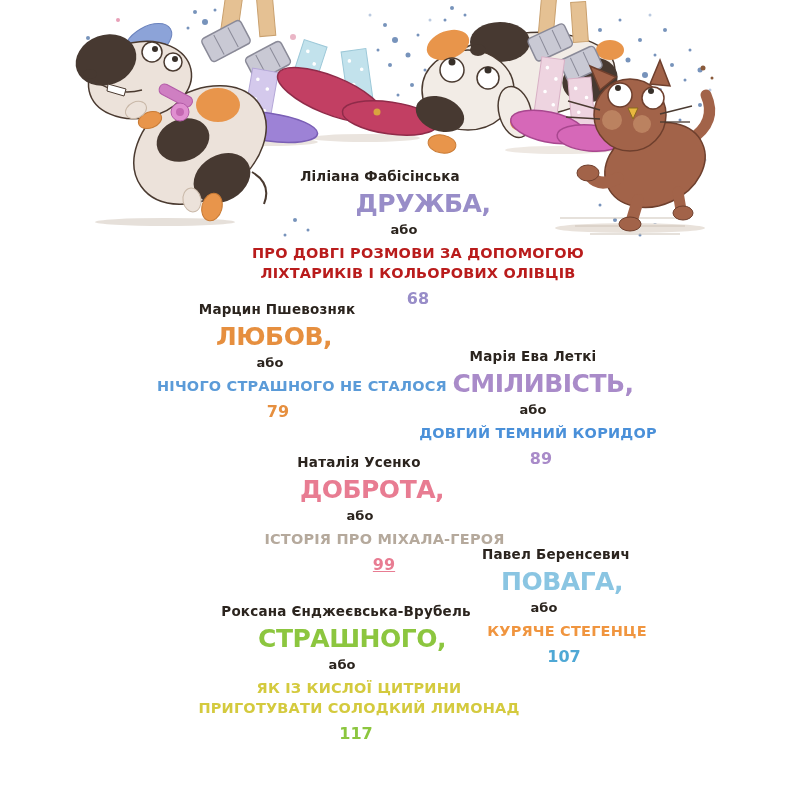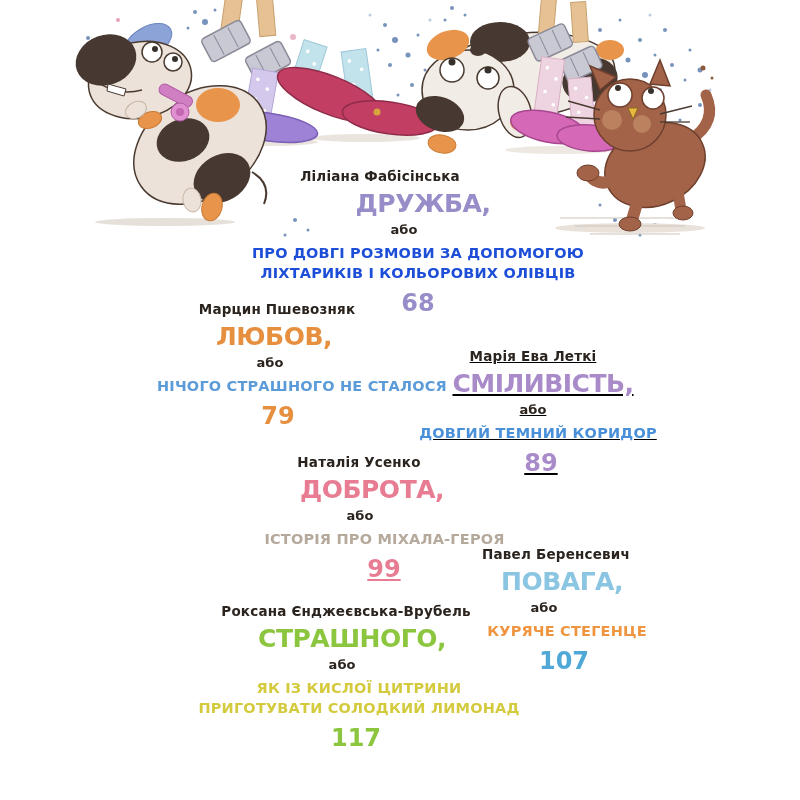--- a/index.html
+++ b/index.html
@@ -9,21 +9,21 @@
   }
   .illustration{position:absolute;left:0;top:0;width:800px;height:250px;}
   .entry{
     position:absolute;display:flex;flex-direction:column;align-items:center;
     transform:translateX(-50%);text-align:center;white-space:nowrap;
   }
   .author{font-size:13.5px;font-weight:700;color:#2b241e;letter-spacing:.2px;line-height:1;}
   .title{font-size:25px;font-weight:700;letter-spacing:-.5px;margin-top:7px;line-height:1;}
   .connector{font-size:13px;font-weight:700;color:#2b241e;margin-top:7px;line-height:1;}
   .subtitle{font-size:14.5px;font-weight:700;margin-top:7px;line-height:1.38;letter-spacing:.2px;}
-  .pagenum{font-size:24px;font-weight:700;margin-top:8px;line-height:1;}
+  .pagenum{font-size:16px;font-weight:700;margin-top:8px;line-height:1;}
 </style>
 </head>
 <body>
 
 <div class="page">
 
   <svg class="illustration" viewBox="0 0 800 250">
 
     <g fill="#4a6fa5" opacity="0.75">
       <circle cx="88" cy="38" r="2"></circle>
@@ -250,38 +250,38 @@
       <circle cx="180" cy="112" r="4" fill="#c468b2"></circle>
       <ellipse cx="150" cy="120" rx="12" ry="8" fill="#e8954b" stroke="#c97b35" transform="rotate(-20 150 120)"></ellipse>
       <ellipse cx="136" cy="110" rx="11" ry="8" fill="#ece2da" stroke="#c9b8a8" transform="rotate(-25 136 110)"></ellipse>
     </g>
   </svg>
 
   <div class="entry" style="left:418px;top:170px;">
     <div class="author" style="transform:translateX(-38px);">Ліліана Фабісінська</div>
     <div class="title" style="transform: translateX(5px); color: rgb(152, 141, 200);">ДРУЖБА,</div>
     <div class="connector" style="transform:translateX(-14px);">або</div>
-    <div class="subtitle" style="color: #1d4ed8;">
+    <div class="subtitle" style="color: #b91c1c;">
       <div>ПРО ДОВГІ РОЗМОВИ ЗА ДОПОМОГОЮ</div>
       <div>ЛІХТАРИКІВ І КОЛЬОРОВИХ ОЛІВЦІВ</div>
     </div>
     <div class="pagenum" style="color: rgb(152, 141, 200);">68</div>
   </div>
 
   <div class="entry" style="left:290px;top:303px;">
     <div class="author" style="transform:translateX(-13px);">Марцин Пшевозняк</div>
     <div class="title" style="transform: translateX(-16px); color: rgb(230, 143, 63);">ЛЮБОВ,</div>
     <div class="connector" style="transform:translateX(-20px);">або</div>
     <div class="subtitle" style="transform: translateX(12px); color: rgb(91, 155, 216);">
       <div>НІЧОГО СТРАШНОГО НЕ СТАЛОСЯ</div>
     </div>
     <div class="pagenum" style="transform: translateX(-12px); color: rgb(230, 143, 63);">79</div>
   </div>
 
-  <div class="entry" style="left:538px;top:350px;text-decoration:underline;">
+  <div class="entry" style="left:538px;top:350px;">
     <div class="author" style="transform:translateX(-5px);">Марія Ева Леткі</div>
     <div class="title" style="transform: translateX(5px); color: rgb(169, 139, 201);">СМІЛИВІСТЬ,</div>
     <div class="connector" style="transform:translateX(-5px);">або</div>
     <div class="subtitle" style="color: rgb(74, 144, 217);">
       <div>ДОВГИЙ ТЕМНИЙ КОРИДОР</div>
     </div>
     <div class="pagenum" style="transform: translateX(3px); color: rgb(169, 139, 201);">89</div>
   </div>
 
   <div class="entry" style="left:368px;top:456px;">

